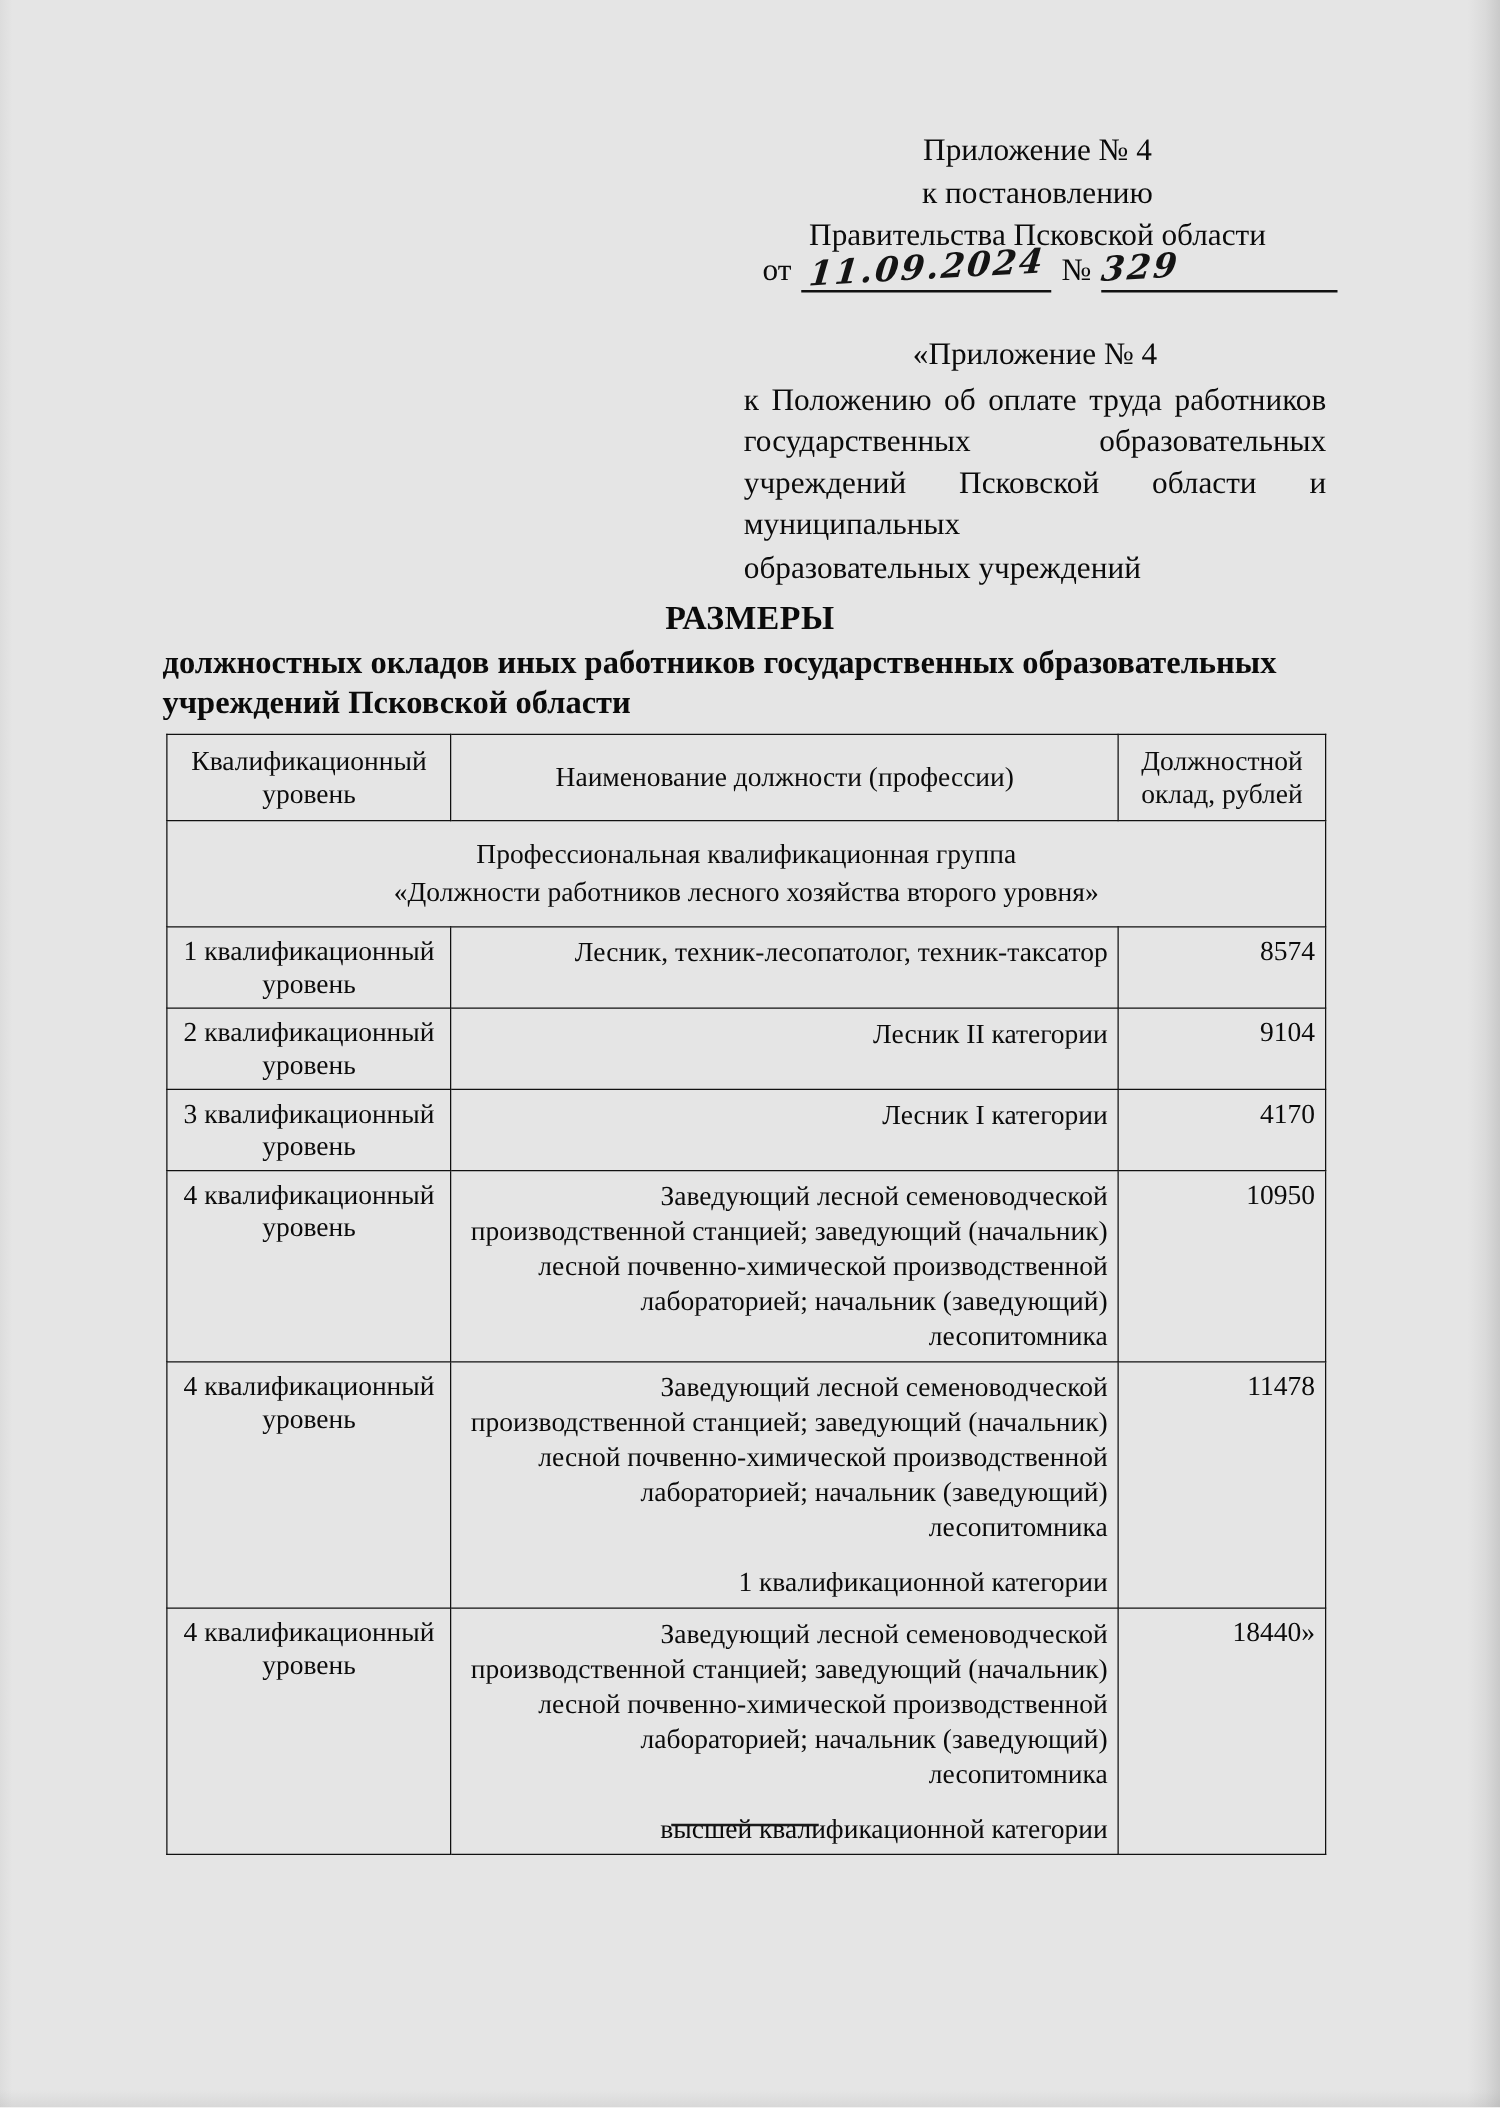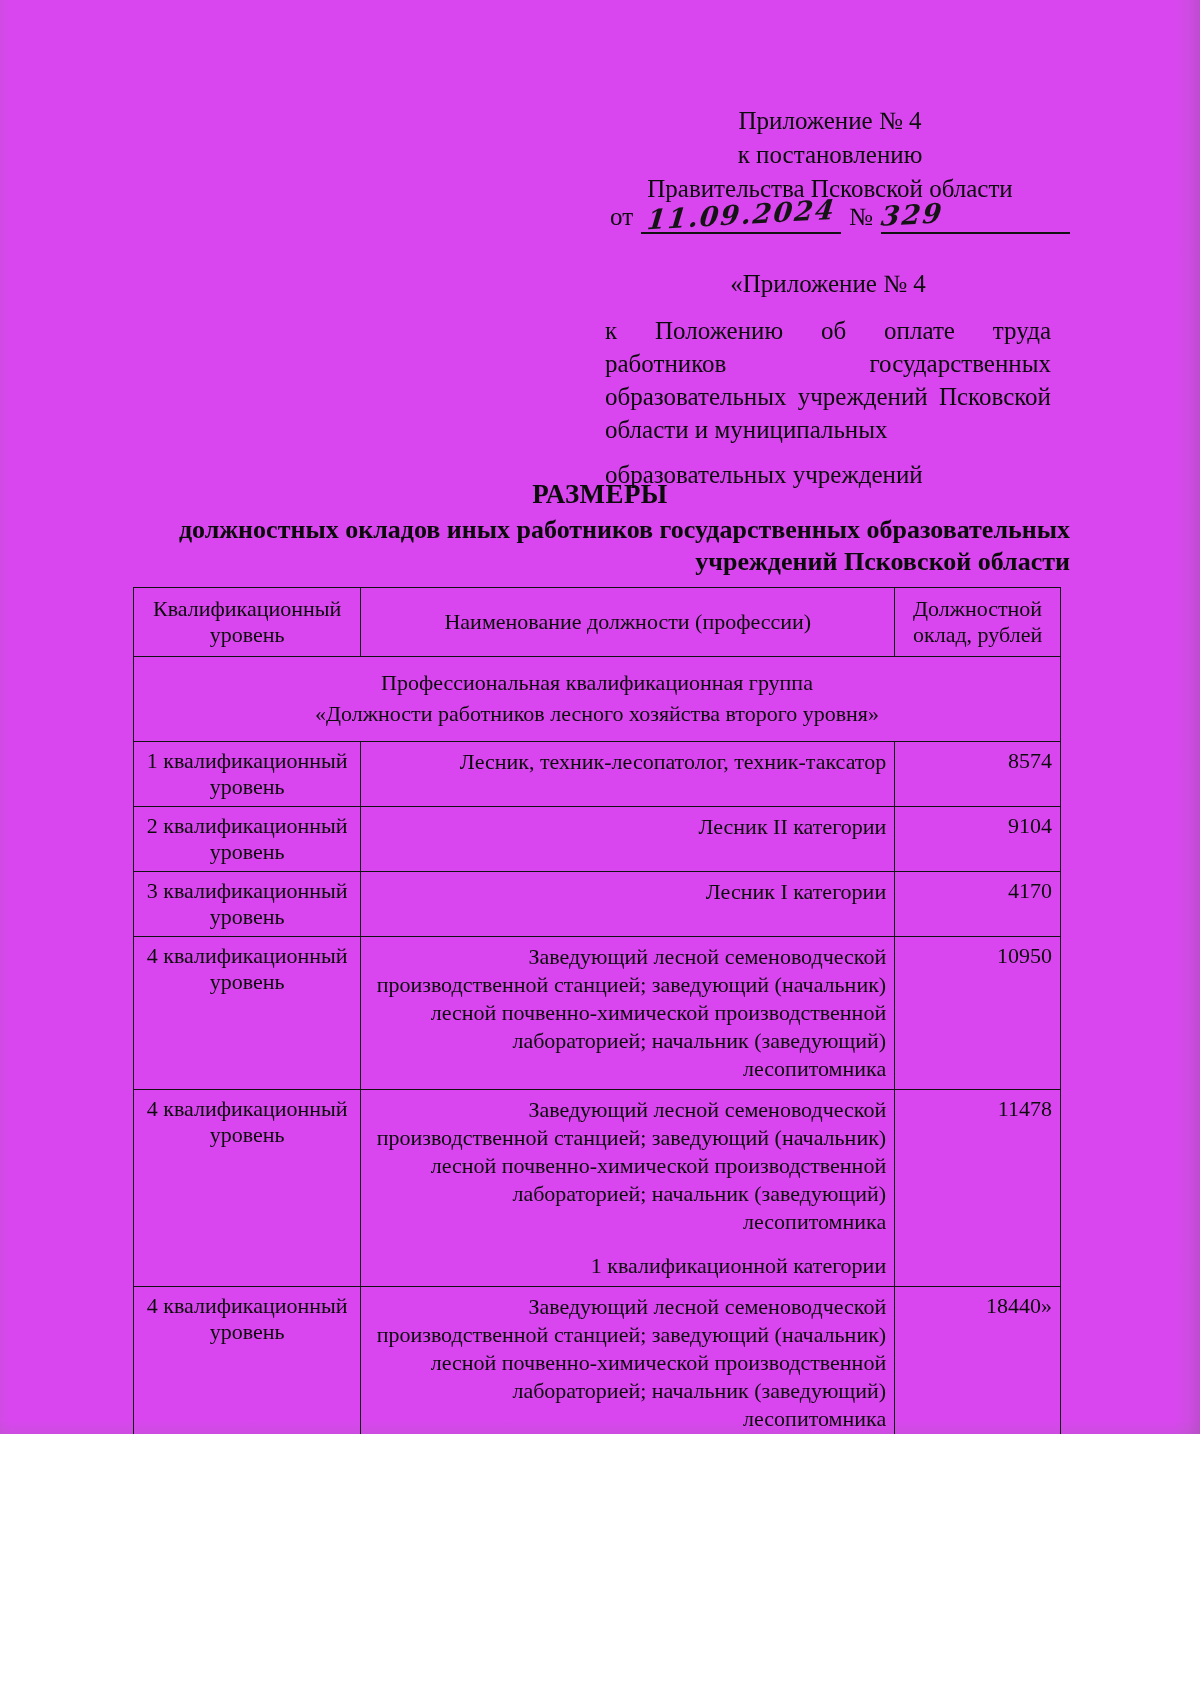--- a/index.html
+++ b/index.html
@@ -3,22 +3,22 @@
 <meta charset="utf-8">
 <style>
   html, body {
     margin: 0;
     padding: 0;
     background: #ffffff;
   }
   .page {
     position: relative;
     width: 1200px;
-    height: 1434px;
-    background: #d946ef;
+    height: 1686px;
+    background: #e5e5e5;
     font-family: "Liberation Serif", "DejaVu Serif", serif;
     color: #0b0b0b;
     overflow: hidden;
   }
 
   
   .scan-edge-right {
     position: absolute;
     top: 0;
     right: 0;
@@ -109,40 +109,40 @@
   }
   .appendix-body {
     position: absolute;
     left: 593px;
     top: 302px;
     width: 470px;
     font-size: 25px;
     line-height: 33px;
     text-align: justify;
   }
-  .appendix-body p { margin: 12px; }
+  .appendix-body p { margin: 2px; }
   .appendix-body p.last { text-align: left; }
 
   
   .title-main {
     position: absolute;
     left: 0;
     top: 479px;
     width: 1200px;
     text-align: center;
     font-size: 27px;
     font-weight: bold;
     letter-spacing: 0.4px;
   }
   .title-sub {
     position: absolute;
     left: 130px;
     top: 514px;
     width: 940px;
-    text-align: right;
+    text-align: left;
     font-size: 26px;
     font-weight: bold;
     line-height: 32px;
   }
 
   
   .salary-table {
     position: absolute;
     left: 133px;
     top: 587px;

